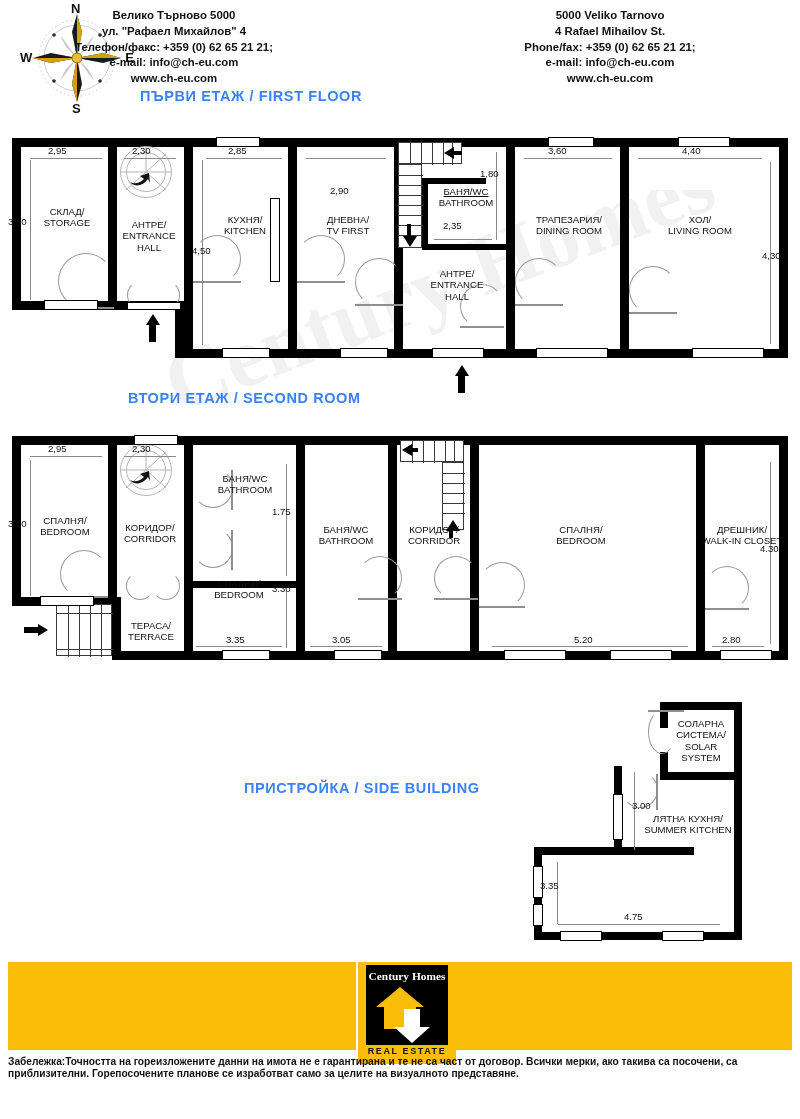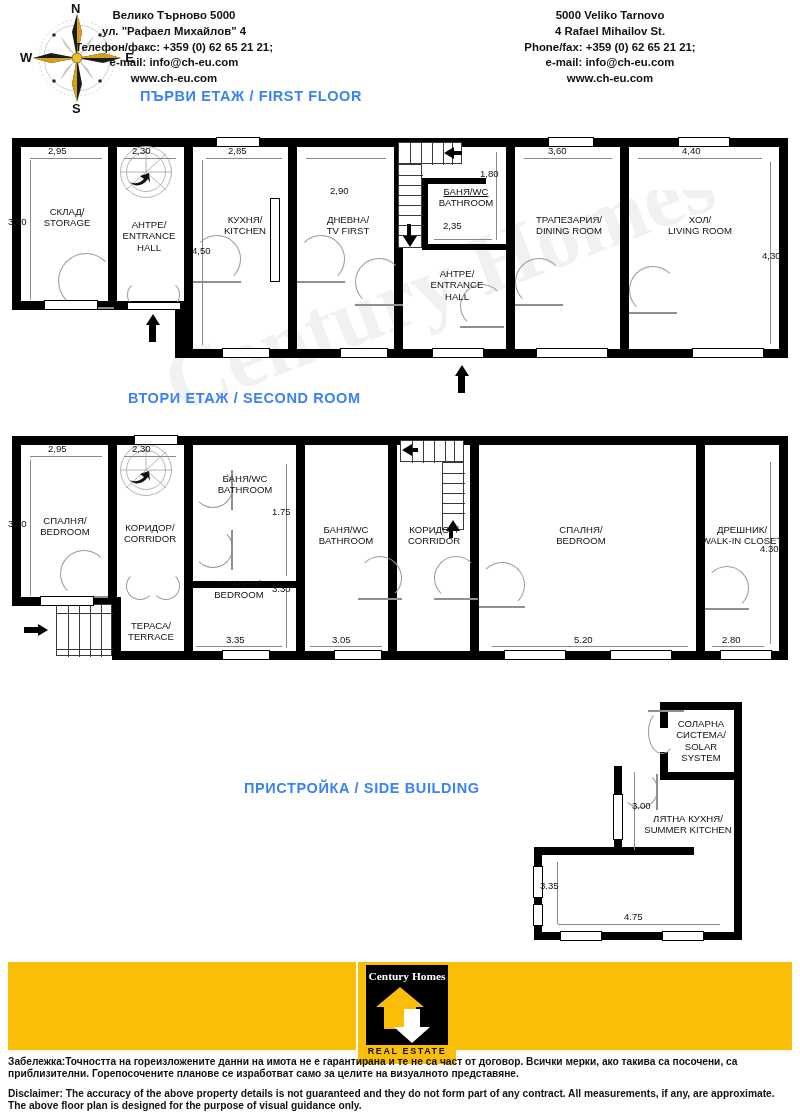--- a/index.html
+++ b/index.html
@@ -515,16 +515,15 @@
       <svg style="position:absolute;left:8px;top:20px;" width="66" height="58">
         <polygon points="26,2 2,22 10,22 10,44 42,44 42,22 50,22" fill="#FBBE08"></polygon>
         <polygon points="30,24 30,42 20,42 38,58 56,42 46,42 46,24" fill="#ffffff"></polygon>
       </svg>
     </div>
     <div id="logo-re">REAL ESTATE</div>
   </div>
 
   <div id="disclaimer">
     <p>Забележка:Точността на гореизложените данни на имота не е гарантирана и те не са част от договор. Всички мерки, ако такива са посочени, са приблизителни. Горепосочените планове се изработват само за целите на визуалното представяне.</p>
-    <p class="en">Disclaimer: The accuracy of the above property details is not guaranteed and they do not form part of any contract. All measurements, if any, are approximate. The above floor plan is designed for the purpose of visual guidance only.</p>
   </div>
 
 </div>
 
 </body></html>

